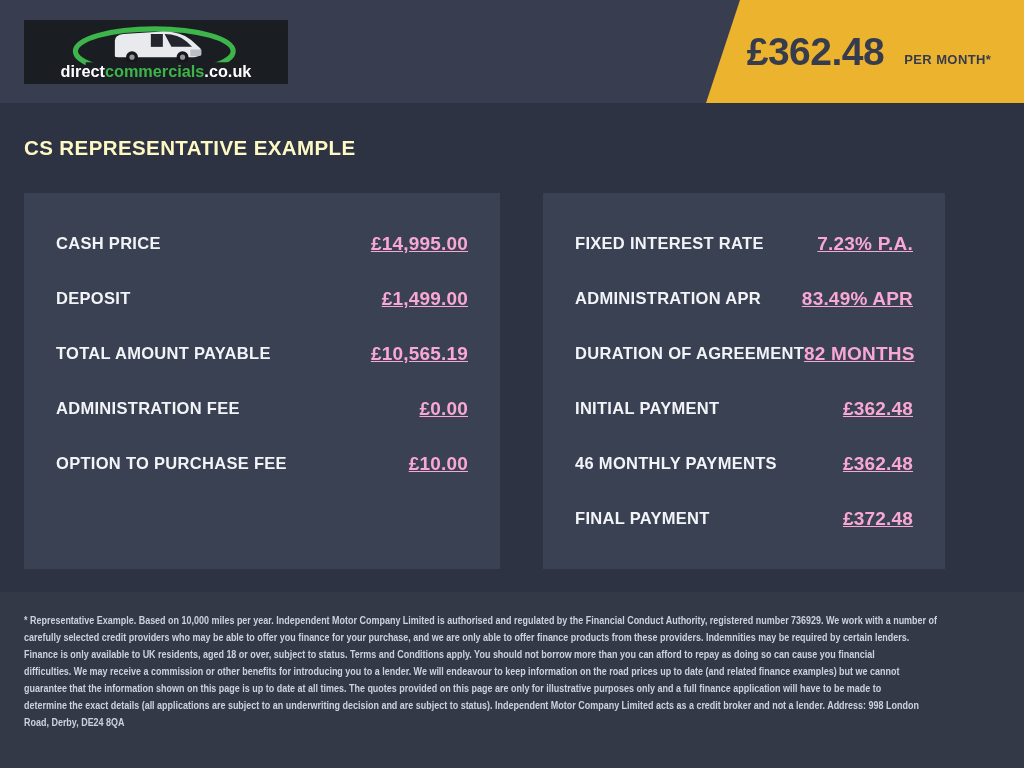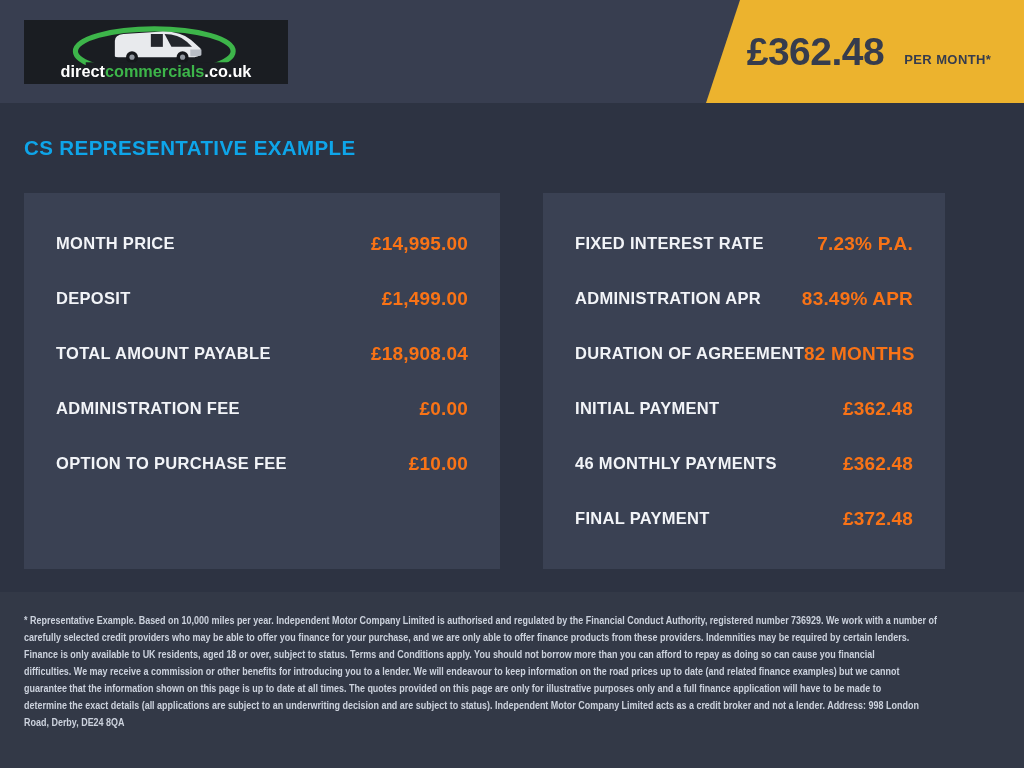--- a/index.html
+++ b/index.html
@@ -36,41 +36,42 @@
     letter-spacing:-0.5px;line-height:1;
   }
   .price-per{
     font-size:13px;font-weight:bold;color:#363c4d;
     margin-left:20px;margin-top:16px;letter-spacing:0.4px;
   }
 
   
   .page-title{
     position:absolute;left:24px;top:136px;
-    font-size:20.5px;font-weight:bold;color:#0ea5e9;
+    font-size:20.5px;font-weight:bold;color:#fef9c3;
     letter-spacing:0.4px;
   }
 
   
   .panel{
     position:absolute;top:193px;height:376px;background:#3a4153;
     box-sizing:border-box;padding:23px 32px;
   }
   .panel.left{left:24px;width:476px;}
   .panel.right{left:543px;width:402px;}
   .finance-row{
     height:55px;display:flex;align-items:center;justify-content:space-between;
   }
   .row-label{
     font-size:16.5px;font-weight:bold;color:#f2f4f8;letter-spacing:0.3px;
     white-space:nowrap;
   }
   .row-value{
-    font-size:19px;font-weight:bold;color:#f97316;letter-spacing:0.2px;
+    font-size:19px;font-weight:bold;color:#f9a8d4;letter-spacing:0.2px;
     white-space:nowrap;
+    text-decoration:underline;
   }
 
   
   .footer{
     position:absolute;left:0;top:592px;width:1024px;height:176px;
     background:#333947;box-sizing:border-box;
     padding:20px 37px 0 24px;
   }
   .fineprint-line{
     font-size:11.5px;font-weight:bold;color:#ccd2dd;
@@ -112,30 +113,30 @@
     <div class="price-banner">
       <span class="price-amount">£362.48</span>
       <span class="price-per">PER MONTH*</span>
     </div>
   </div>
 
   <div class="page-title">CS REPRESENTATIVE EXAMPLE</div>
 
   <div class="panel left">
     <div class="finance-row">
-      <span class="row-label">MONTH PRICE</span>
+      <span class="row-label">CASH PRICE</span>
       <span class="row-value">£14,995.00</span>
     </div>
     <div class="finance-row">
       <span class="row-label">DEPOSIT</span>
       <span class="row-value">£1,499.00</span>
     </div>
     <div class="finance-row">
       <span class="row-label">TOTAL AMOUNT PAYABLE</span>
-      <span class="row-value">£18,908.04</span>
+      <span class="row-value">£10,565.19</span>
     </div>
     <div class="finance-row">
       <span class="row-label">ADMINISTRATION FEE</span>
       <span class="row-value">£0.00</span>
     </div>
     <div class="finance-row">
       <span class="row-label">OPTION TO PURCHASE FEE</span>
       <span class="row-value">£10.00</span>
     </div>
   </div>

